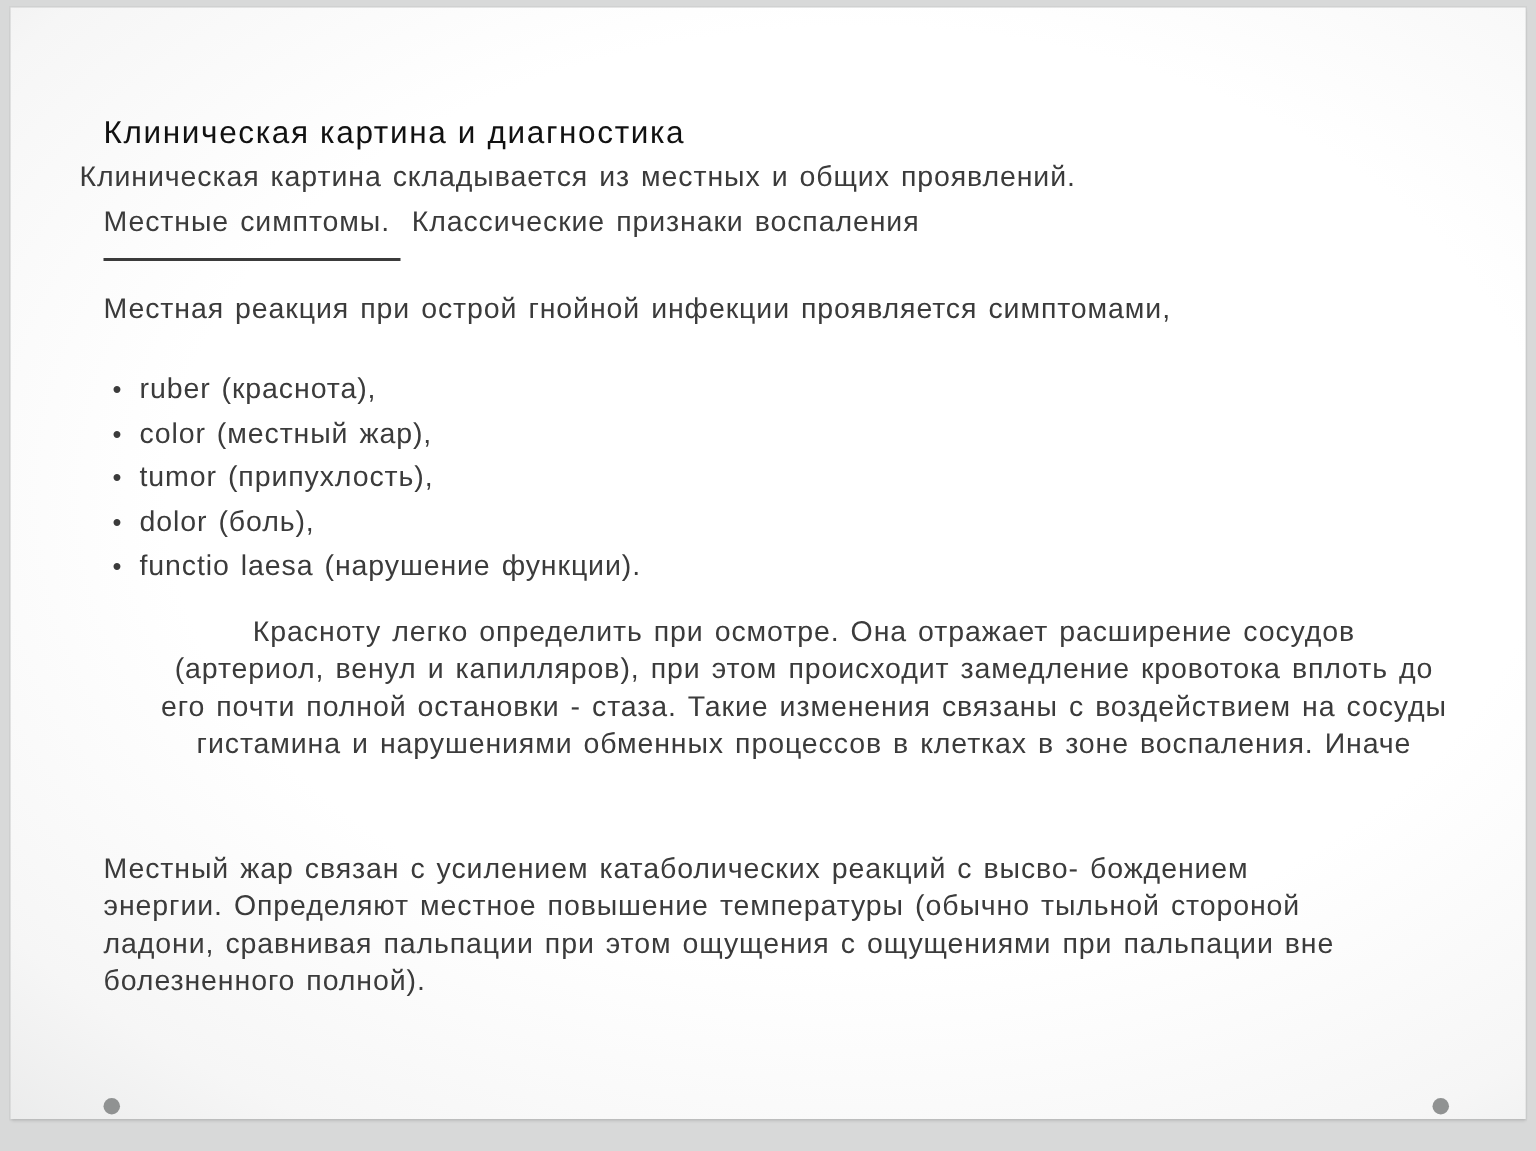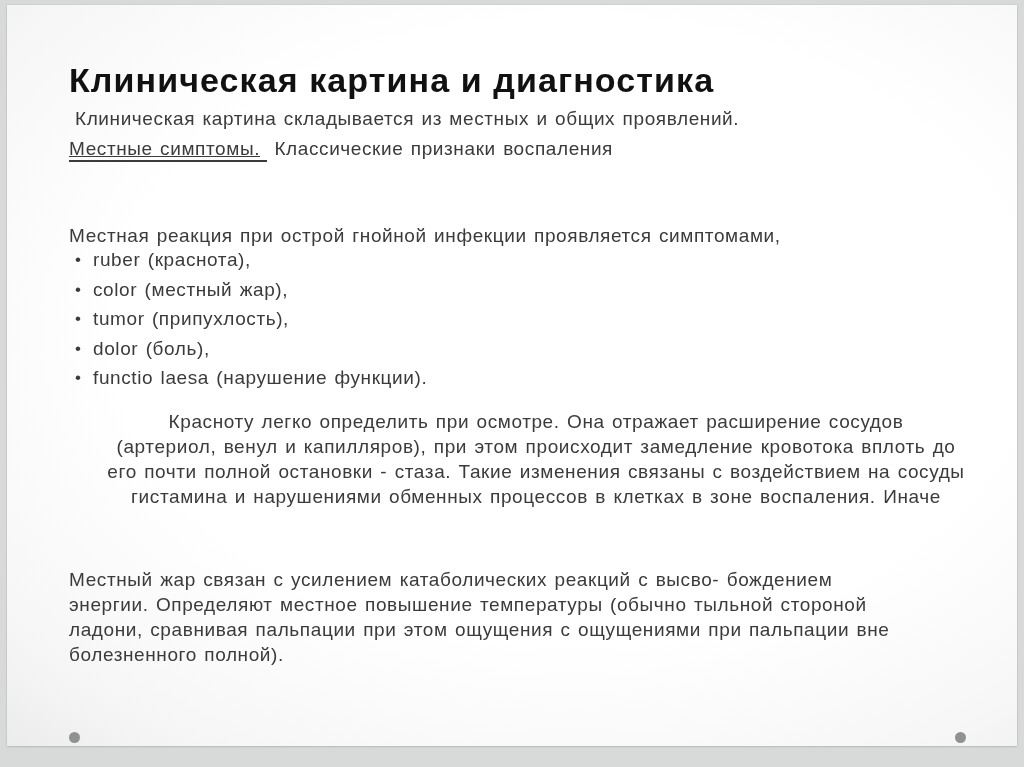--- a/index.html
+++ b/index.html
@@ -15,43 +15,42 @@
     position: absolute;
     left: 7px; top: 5px;
     width: 1010px; height: 741px;
     background: radial-gradient(ellipse 95% 88% at 56% 44%, #ffffff 48%, #f6f6f6 74%, #e2e3e3 98%);
     box-shadow: 0 1px 2px rgba(0,0,0,0.12), 0 0 0 1px rgba(0,0,0,0.03);
   }
 
   .abs { position: absolute; }
 
   .title {
-    left: 62px; top: 56px;
-    font-size: 34px; font-weight: 700;
+    left: 62px; top: 72px;
+    font-size: 21px; font-weight: 400;
     letter-spacing: 1.1px;
     color: #111111;
   }
 
   .bodytext {
     color: #3b3b3b;
     font-size: 19px;
     letter-spacing: 0.6px;
     word-spacing: 1.5px;
   }
 
-  .intro { left: 68px; top: 102px; line-height: 24px; }
+  .intro { left: 46px; top: 102px; line-height: 24px; }
   .subheading { left: 62px; top: 132px; line-height: 24px; }
   .subheading .underlined {
     border-bottom: 2px solid #3b3b3b;
     padding-right: 7px;
-    padding-bottom: 1px;
-    text-decoration: underline;
+    padding-bottom: 13px;
   }
 
-  .para1 { left: 62px; top: 189px; line-height: 26px; width: 880px; margin-top: 29px; }
+  .para1 { left: 62px; top: 189px; line-height: 26px; width: 880px; }
   .para2 { left: 54px; top: 404px; line-height: 25px; width: 950px; text-align: center; }
   .para3 { left: 62px; top: 562px; line-height: 25px; width: 950px; }
 
   .bullets { left: 62px; top: 240px; list-style: none; }
   .bullets li { line-height: 29.5px; display: flex; }
   .bullets .marker {
     width: 24px; padding-left: 6px;
     font-size: 17px;
     color: #3b3b3b;
     flex: 0 0 24px;

